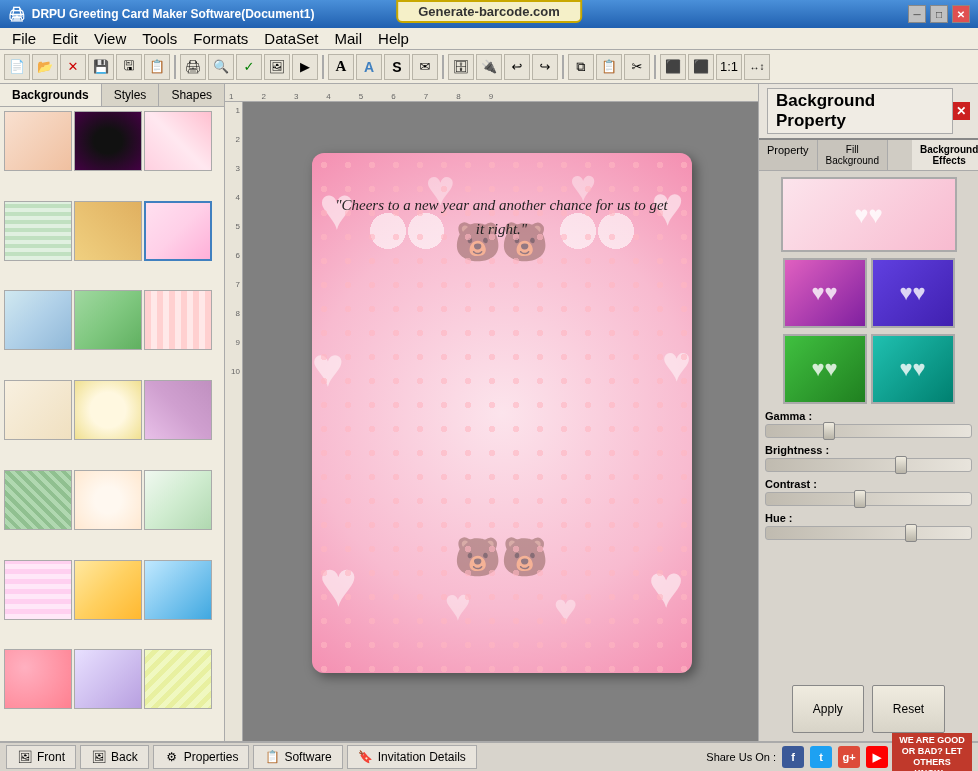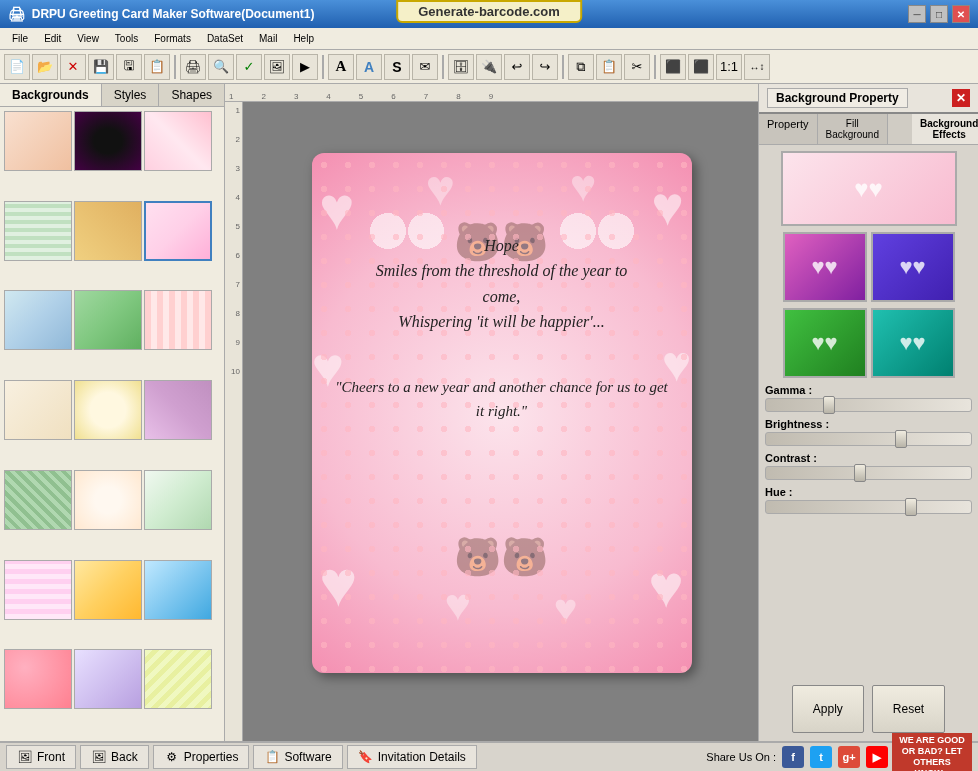--- a/index.html
+++ b/index.html
@@ -33,21 +33,21 @@
       font-size: 13px; font-weight: bold; color: #333; z-index: 100;
       border-radius: 0 0 6px 6px;
     }
 
     
     #menu-bar {
       background: #f0ece0; height: 22px; display: flex; align-items: center;
       border-bottom: 1px solid #aaa; padding: 0 4px;
     }
     #menu-bar .menu-item {
-      padding: 2px 8px; cursor: pointer; font-size: 10px;
+      padding: 2px 8px; cursor: pointer; font-size: 15px;
     }
 
     
     #toolbar {
       background: #f0ece0; height: 34px; display: flex; align-items: center;
       border-bottom: 1px solid #aaa; padding: 0 4px; gap: 2px; flex-wrap: wrap;
     }
     .tool-btn {
       width: 26px; height: 26px; background: #e8e4d8; border: 1px solid #b8b4a8;
       display: flex; align-items: center; justify-content: center; cursor: pointer;
@@ -204,21 +204,21 @@
 
     #bp-header {
       background: #e8e4dc;
       border-bottom: 2px solid #888;
       display: flex;
       align-items: center;
       justify-content: space-between;
       padding: 4px 8px;
     }
     #bp-title {
-      font-size: 12px;
+      font-size: 17px;
       font-weight: bold;
       border: 1px solid #aaa;
       padding: 2px 8px;
       background: #f0ece4;
     }
     #bp-close {
       width: 18px; height: 18px; background: #cc2020; color: white;
       display: flex; align-items: center; justify-content: center;
       font-size: 12px; cursor: pointer; font-weight: bold;
     }
@@ -483,26 +483,20 @@
       <div style="position:absolute; bottom:10%; right:2%; font-size:60px; color:rgba(255,255,255,0.55);">♥</div>
       <div style="position:absolute; bottom:8%; left:35%; font-size:45px; color:rgba(255,255,255,0.4);">♥</div>
       <div style="position:absolute; bottom:8%; right:30%; font-size:40px; color:rgba(255,255,255,0.4);">♥</div>
 
       <div style="position:absolute; top:13%; left:50%; transform:translateX(-50%); font-size:38px; opacity:0.5;">🐻🐻</div>
       <div style="position:absolute; bottom:18%; left:50%; transform:translateX(-50%); font-size:38px; opacity:0.5;">🐻🐻</div>
 
       <div style="position:absolute; inset:0; background-image: radial-gradient(circle, rgba(255,182,193,0.6) 3px, transparent 3px); background-size: 24px 24px; pointer-events:none;"></div>
 
 
-      <div class="card-verse" style="position:relative;z-index:2;">
-        <span>Hope</span><br>
-        <span>Smiles from the threshold of the year to</span><br>
-        <span>come,</span><br>
-        <span>Whispering 'it will be happier'...</span>
-      </div>
 
       <div class="card-quote" style="position:relative;z-index:2;">"Cheers to a new year and another chance for us to get it right."</div>
     </div>
   </div>
 
   <div id="right-panel">
     <div id="bp-header">
       <div id="bp-title">Background Property</div>
       <div id="bp-close">✕</div>
     </div>

